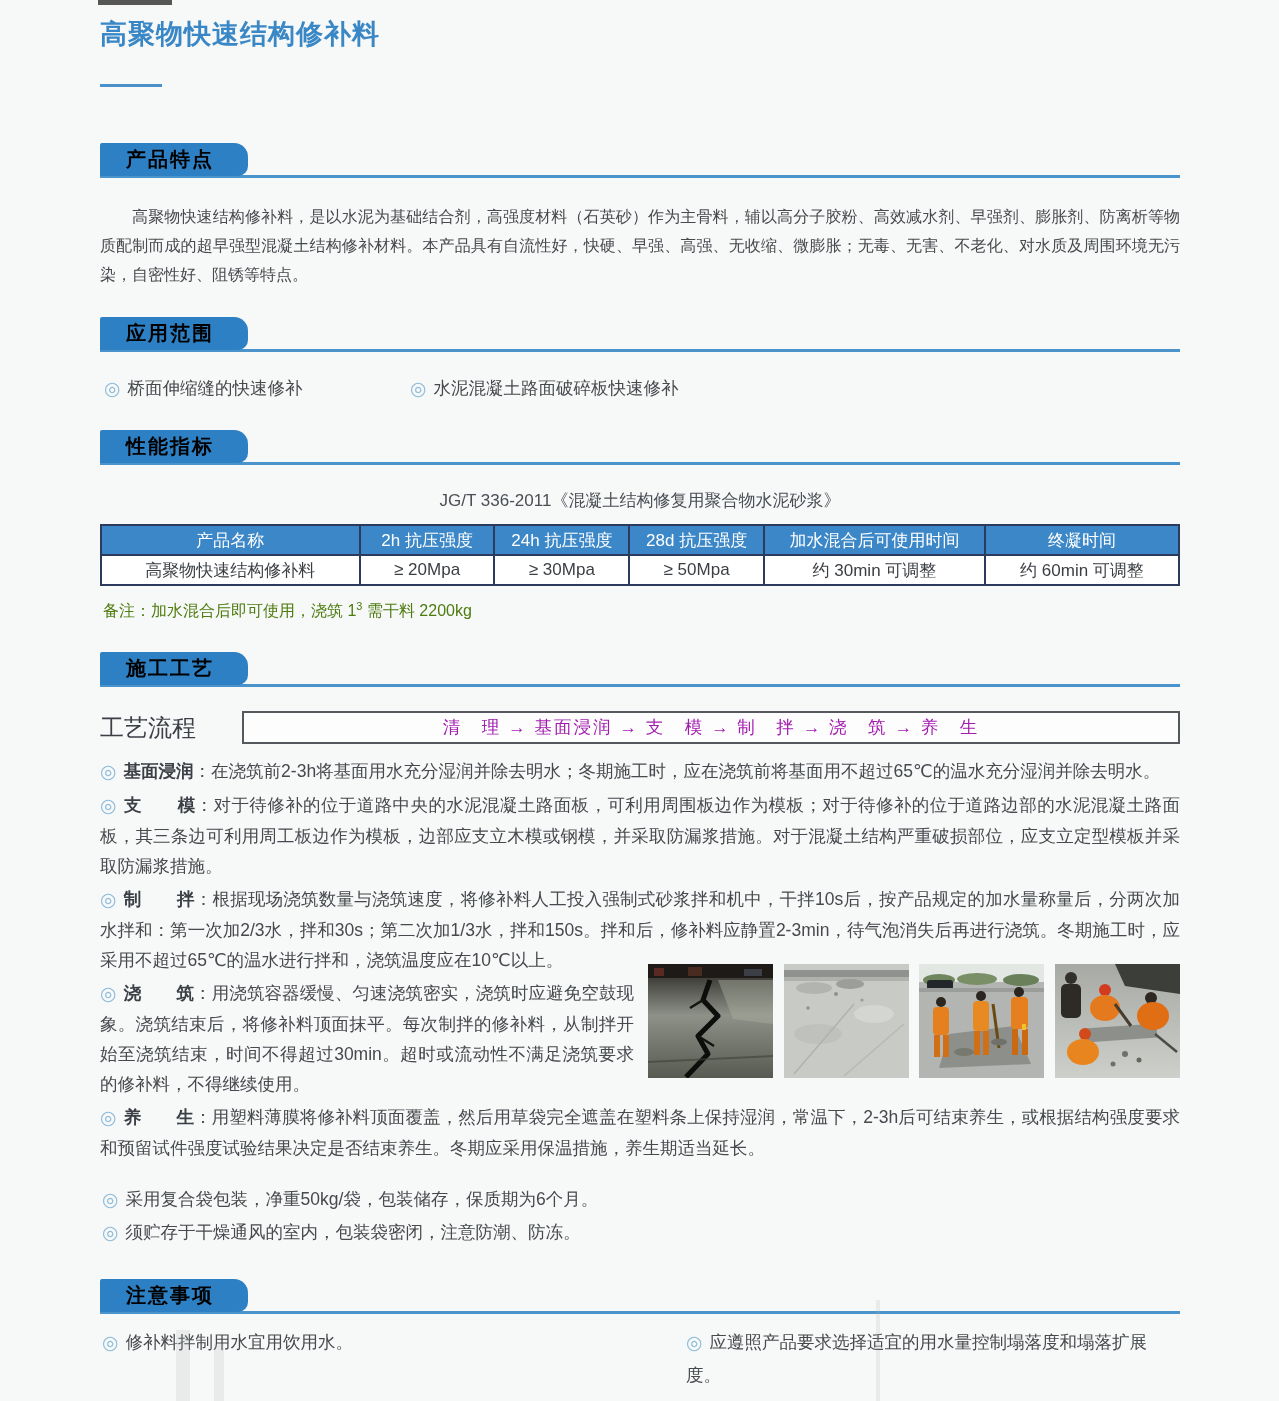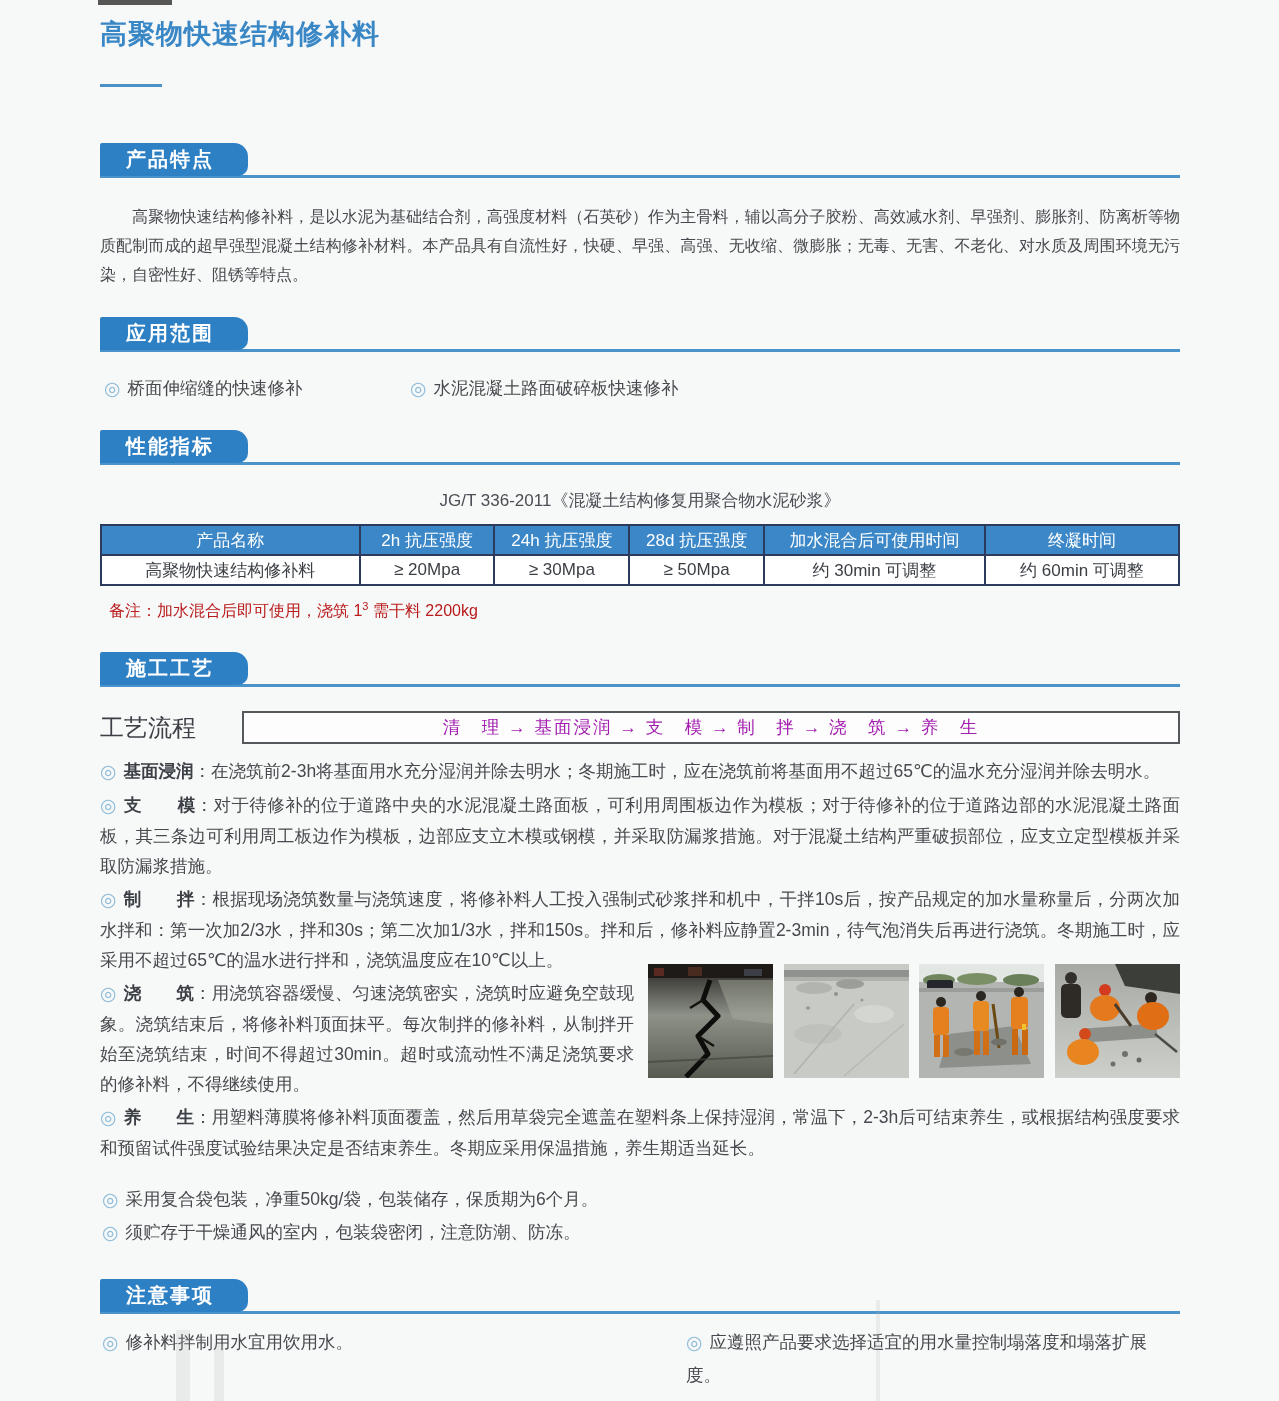--- a/index.html
+++ b/index.html
@@ -20,21 +20,21 @@
   .title-dash { width: 62px; height: 3px; background: #4a90c9; margin-bottom: 56px; }
 
   
   .sec-header { position: relative; height: 33px; margin-bottom: 26px; }
   .sec-header::after {
     content: ""; position: absolute; left: 0; right: 0; bottom: -2px; height: 3px;
     background: #4b93cb;
   }
   .sec-tab {
     position: relative; z-index: 2; display: inline-block; height: 33px; line-height: 33px;
-    padding: 0 34px 0 26px; background: #2e80c4; color: #ffffff;
+    padding: 0 34px 0 26px; background: #2e80c4; color: #000000;
     font-size: 20px; font-weight: bold; letter-spacing: 2px;
     border-radius: 2px 14px 10px 0;
   }
 
   
   .para { font-size: 16px; line-height: 29px; text-align: justify; text-indent: 2em; color: #46494d; margin-bottom: 28px; }
 
   .ring { color: #8cbbd9; font-size: 19px; margin-right: 7px; vertical-align: -1px; }
 
   
@@ -45,21 +45,21 @@
   
   .standard-line { text-align: center; font-size: 17px; color: #4a4e54; margin: 0 0 12px 0; }
   table.perf { width: 100%; border-collapse: collapse; table-layout: fixed; margin-bottom: 14px; }
   table.perf th, table.perf td {
     border: 2px solid #2c3a5e; text-align: center; font-size: 17px; height: 30px; padding: 1px 0;
   }
   table.perf th { background: #3b87c7; color: #ffffff; font-weight: normal; }
   table.perf td { background: #ffffff; color: #3b3f44; }
   .col-name { width: 24%; } .col-2h { width: 12.5%; } .col-24h { width: 12.5%; }
   .col-28d { width: 12.5%; } .col-time { width: 20.5%; } .col-final { width: 18%; }
-  .note-line { font-size: 16px; color: #b91c1c; margin: 0 0 30px 9px; }
+  .note-line { font-size: 16px; color: #4d7c0f; margin: 0 0 30px 3px; }
   .note-line sup { font-size: 11px; }
 
   
   .flow-row { display: flex; align-items: center; margin: 4px 0 12px 0; }
   .flow-label { font-size: 24px; color: #3c4046; width: 142px; flex: 0 0 142px; }
   .flow-box {
     flex: 1; border: 2px solid #55585c; height: 33px; line-height: 29px; text-align: center;
     font-size: 17.5px; color: #a21caf; letter-spacing: 2px; background: #fdfdfd;
   }
   .step { font-size: 17.5px; line-height: 30px; text-align: justify; color: #46494d; margin-bottom: 3px; }

